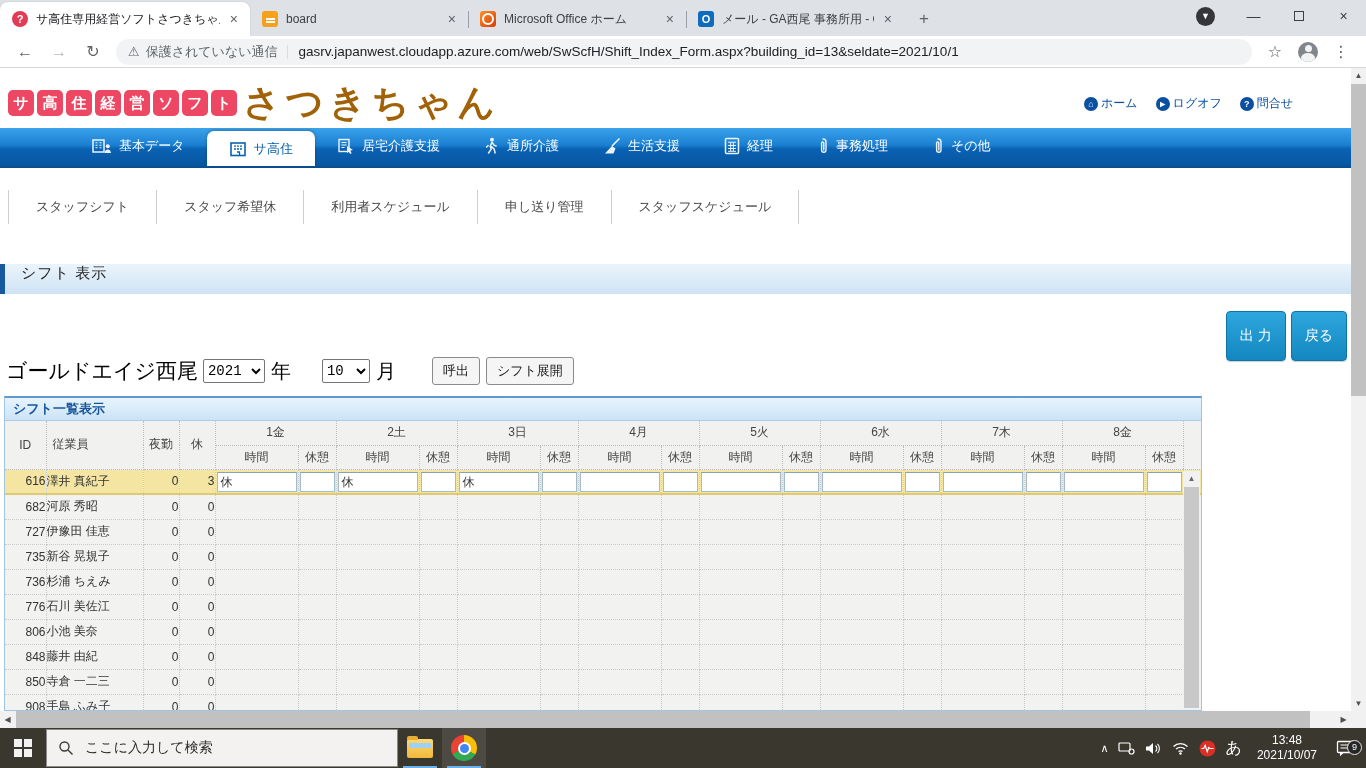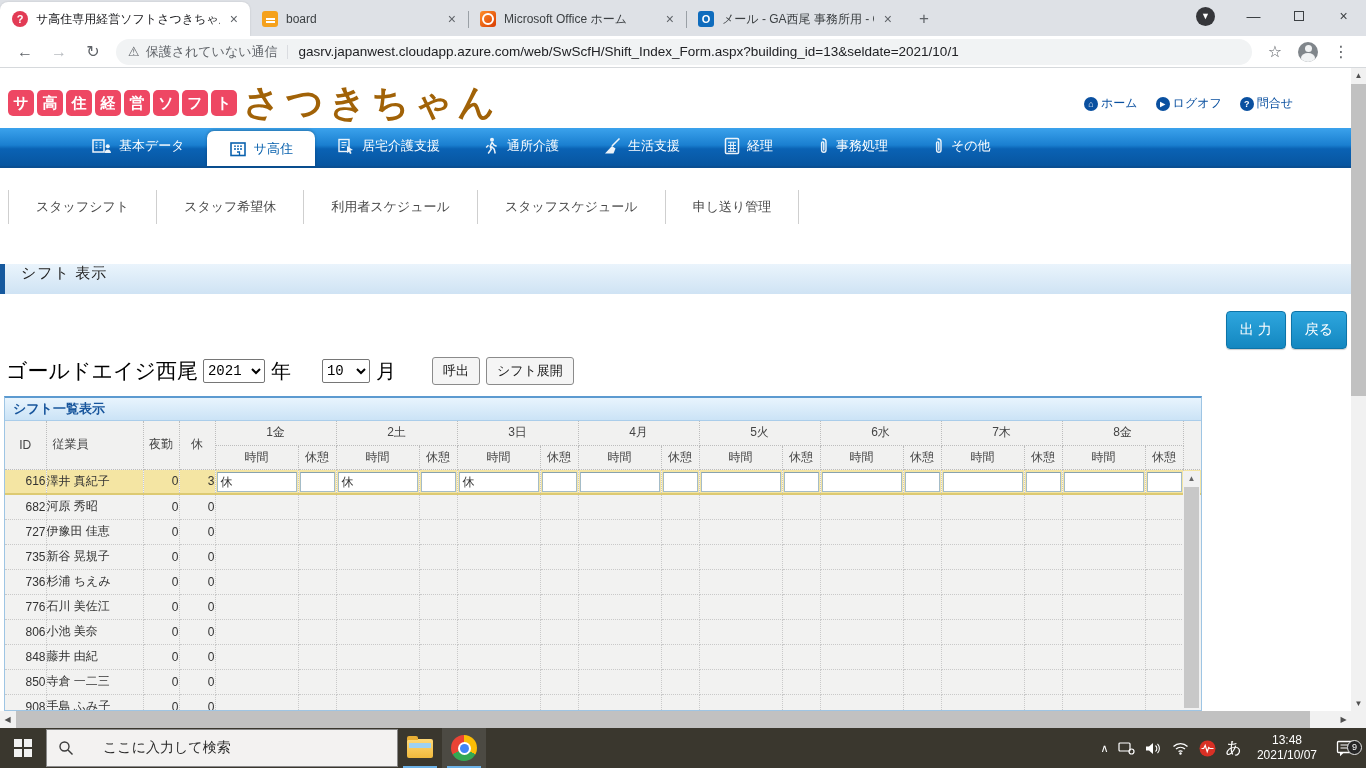--- a/index.html
+++ b/index.html
@@ -64,21 +64,21 @@
   .subnav { position:absolute; top:122px; left:8px; display:flex; height:34px; align-items:stretch; }
   .subnav-item { display:flex; align-items:center; justify-content:center; font-size:13px; color:#4a4a4a; padding:0 27px; border-right:1px solid #cfcfcf; white-space:nowrap;font-family:Liberation Mono, monospace; }
   .subnav-item:first-child { border-left:1px solid #cfcfcf; }
 
   
   .section-header { position:absolute; top:196px; left:0; width:1351px; height:30px; background:linear-gradient(180deg,#eaf4fc,#cfe3f4); border-left:5px solid #16599e; display:flex; align-items:flex-start; }
   .section-title { margin-left:16px; font-size:15px; color:#222; font-weight:500; letter-spacing:1px; }
 
   
   .action-btns { position:absolute; top:243px; right:4px; display:flex; gap:5px; }
-  .blue-btn { background:linear-gradient(180deg,#2ea6de,#1387c0); border:1px solid #0d74a8; border-radius:4px; color:#fff; font-size:14px; padding:9px 13px; box-shadow:0 1px 1px rgba(0,0,0,.2); white-space:nowrap; font-family:inherit; }
+  .blue-btn { background:linear-gradient(180deg,#2ea6de,#1387c0); border:1px solid #0d74a8; border-radius:4px; color:#fff; font-size:14px; padding:15px 13px; box-shadow:0 1px 1px rgba(0,0,0,.2); white-space:nowrap; font-family:inherit; }
 
   
   .facility-row { position:absolute; top:289px; left:6px; display:flex; align-items:center; }
   .facility-name { font-size:21px; color:#000; }
   .sel { font-size:14px; height:24px; border:1px solid #767676; border-radius:2px; background:#fff; margin-left:5px; font-family:Liberation Mono, monospace; }
   .unit-label { font-size:20px; margin:0 4px 0 6px; }
   .gap28 { width:22px; }
   .gray-btn { background:#f5f5f5; border:1px solid #8b8b8b; border-radius:3px; font-size:13px; color:#222; padding:4px 10px; margin-left:6px; font-family:inherit; white-space:nowrap; }
   .btn-gap { width:26px; }
 
@@ -107,21 +107,21 @@
   .ph-left { position:absolute; left:0; top:0; width:15px; height:17px; }
   .ph-right { position:absolute; right:0; top:0; width:15px; height:17px; }
   .ph-thumb { position:absolute; left:16px; top:0; width:1294px; height:17px; background:#c1c1c1; }
   .scroll-corner { position:absolute; right:0; top:643px; width:15px; height:17px; background:#f1f1f1; }
 
   
   .taskbar { position:absolute; left:0; top:728px; width:1366px; height:40px; background:#3a372e; display:flex; align-items:center; }
   .start-btn { width:46px; height:40px; display:flex; align-items:center; justify-content:center; }
   .win-logo { display:grid; grid-template-columns:8px 8px; grid-template-rows:8px 8px; gap:1.5px; }
   .win-logo span { background:#f2f2f2; }
-  .task-search { width:352px; height:38px; background:#f3f2f1; border:1px solid #8a8a8a; display:flex; align-items:center; padding:0 10px; gap:28px; }
+  .task-search { width:352px; height:38px; background:#f3f2f1; border:1px solid #8a8a8a; display:flex; align-items:center; padding:0 10px; gap:10px; }
   .task-search span.txt { font-size:14px; color:#2b2b2b; white-space:nowrap; }
   .task-app { width:44px; height:40px; display:flex; align-items:center; justify-content:center; position:relative; }
   .task-app::after { content:""; position:absolute; bottom:0; left:5px; right:5px; height:2px; background:#6cb2e8; }
   .task-app.active-app { background:#4c4a43; }
   .folder-ic { position:relative; width:26px; height:19px; background:linear-gradient(180deg,#ffd977,#f0b93c); border-radius:2px; }
   .folder-ic::before { content:""; position:absolute; top:-3px; left:0; width:11px; height:4px; background:#e8ae34; border-radius:2px 2px 0 0; }
   .folder-ic::after { content:""; position:absolute; left:2px; top:4px; right:2px; height:5px; background:#9ed1f2; }
   .chrome-ball { width:26px; height:26px; border-radius:50%; background:conic-gradient(from -120deg,#ea4335 0 120deg,#fbbc05 120deg 240deg,#34a853 240deg 360deg); display:flex; align-items:center; justify-content:center; }
   .cb-white { width:13px; height:13px; border-radius:50%; background:#fff; display:flex; align-items:center; justify-content:center; }
   .cb-blue { width:9px; height:9px; border-radius:50%; background:#4285f4; }
@@ -292,22 +292,22 @@
               </svg>
             </span>
             <span>その他</span>
           </div>
         </div>
 
       <div class="subnav" id="subnav-items">
           <div class="subnav-item">スタッフシフト</div>
           <div class="subnav-item">スタッフ希望休</div>
           <div class="subnav-item">利用者スケジュール</div>
+          <div class="subnav-item">申し送り管理</div>
           <div class="subnav-item">スタッフスケジュール</div>
-          <div class="subnav-item">申し送り管理</div>
         </div>
 
       <div class="section-header">
         <span class="section-title">シフト 表示</span>
       </div>
 
       <div class="action-btns">
         <button class="blue-btn">出 力</button>
         <button class="blue-btn">戻る</button>
       </div>

